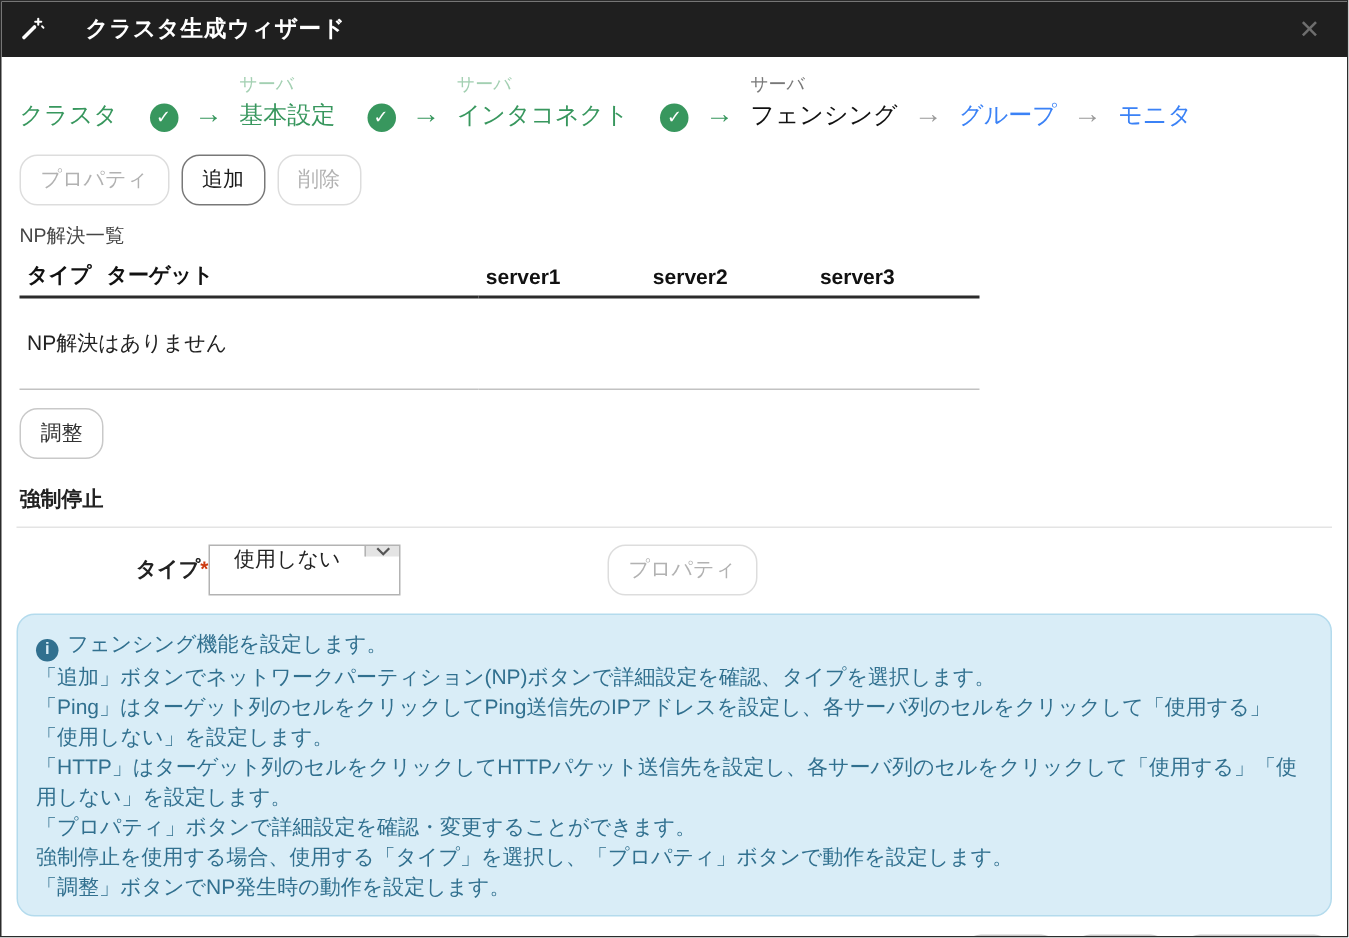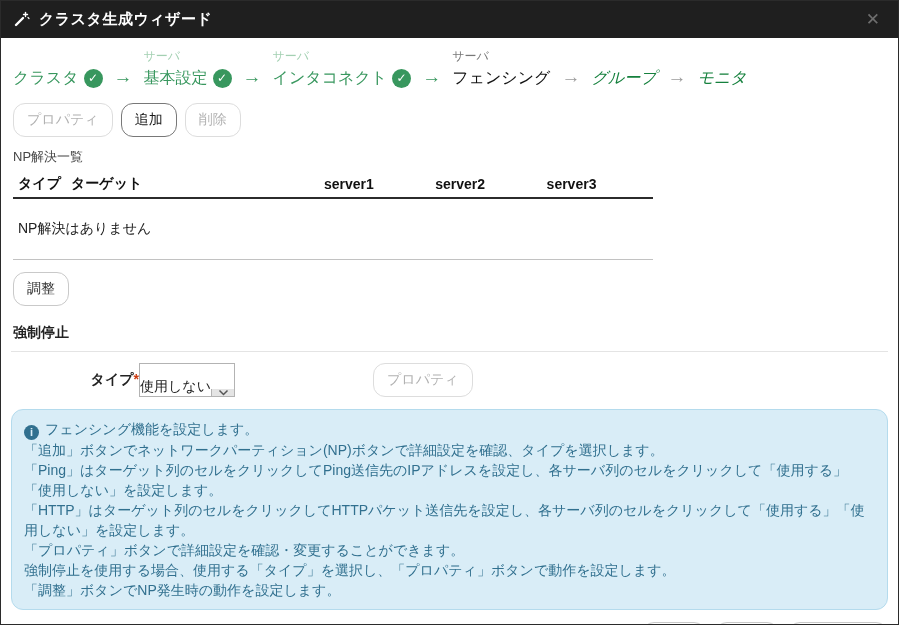--- a/index.html
+++ b/index.html
@@ -17,35 +17,35 @@
     overflow:hidden;
   }
   
   .titlebar {
     flex:0 0 37px; height:37px;
     background:#1f1f1f; color:#fff;
     display:flex; align-items:center;
     padding:0 14px 0 12px;
   }
   .titlebar .wand { display:flex; align-items:center; }
-  .titlebar .title { font-size:15px; font-weight:bold; margin-left:9px; letter-spacing:0.5px; }
+  .titlebar .title { font-size:15px; font-weight:bold; margin-left:27px; letter-spacing:0.5px; }
   .close-btn {
     margin-left:auto; color:#6e6e6e; font-size:17px; font-weight:bold;
     cursor:pointer; line-height:1; padding:2px 4px;
   }
   
   .steps { display:flex; align-items:flex-end; padding:10px 12px 0 12px; }
   .step { display:flex; flex-direction:column; }
   .step-sub { font-size:12px; height:17px; line-height:17px; }
-  .step-main { display:flex; align-items:center; font-size:16px; line-height:26px; white-space:nowrap; }
+  .step-main { display:flex; align-items:center; font-size:16px; line-height:26px; white-space:nowrap;gap:16px; }
   .step.done  .step-label { color:#38975e; }
   .step.done  .step-sub   { color:#a3d0b2; }
   .step.current .step-label { color:#111; font-weight:normal; }
   .step.current .step-sub   { color:#787878; }
-  .step.todo  .step-label { color:#15803d;font-style:italic; }
+  .step.todo  .step-label { color:#3b82f6; }
   .check {
     width:19px; height:19px; border-radius:50%;
     background:#38975e; color:#fff;
     font-size:12px; font-weight:bold;
     display:flex; align-items:center; justify-content:center;
     margin-left:5px;
   }
   .arrow { font-size:19px; font-weight:bold; padding:0 11px 2px 11px; line-height:24px; }
   .arrow.g { color:#38975e; }
   .arrow.t { color:#9a9a9a; }
@@ -73,22 +73,22 @@
   
   .section-head {
     margin:18px 10px 0 10px; padding:0 2px 9px 2px;
     border-bottom:1px solid #e4e4e4;
     font-size:14px; font-weight:bold; color:#222;
   }
   .type-row { display:flex; align-items:center; padding:11px 12px 0 12px; }
   .type-label { font-size:14px; font-weight:bold; color:#222; width:126px;text-align:right; }
   .req { color:#cc3a10; }
   .select {
-    width:96px; height:34px; border:1px solid #b3b3b3;
-    background:#fff; display:flex; align-items:flex-end; cursor:pointer;
+    width:128px; height:34px; border:1px solid #b3b3b3;
+    background:#fff; display:flex; align-items:flex-start; cursor:pointer;
   }
   .select-value { flex:1; display:flex; align-items:center; justify-content:center; font-size:14px; color:#222; }
   .select-btn {
     width:23px; background:#e4e4e4; border-left:1px solid #b3b3b3;
     display:flex; align-items:center; justify-content:center;
   }
   .type-row .property-btn { margin-left:138px; min-width:97px; text-align:center; }
   
   .info {
     margin:12px 10px 0 10px;

